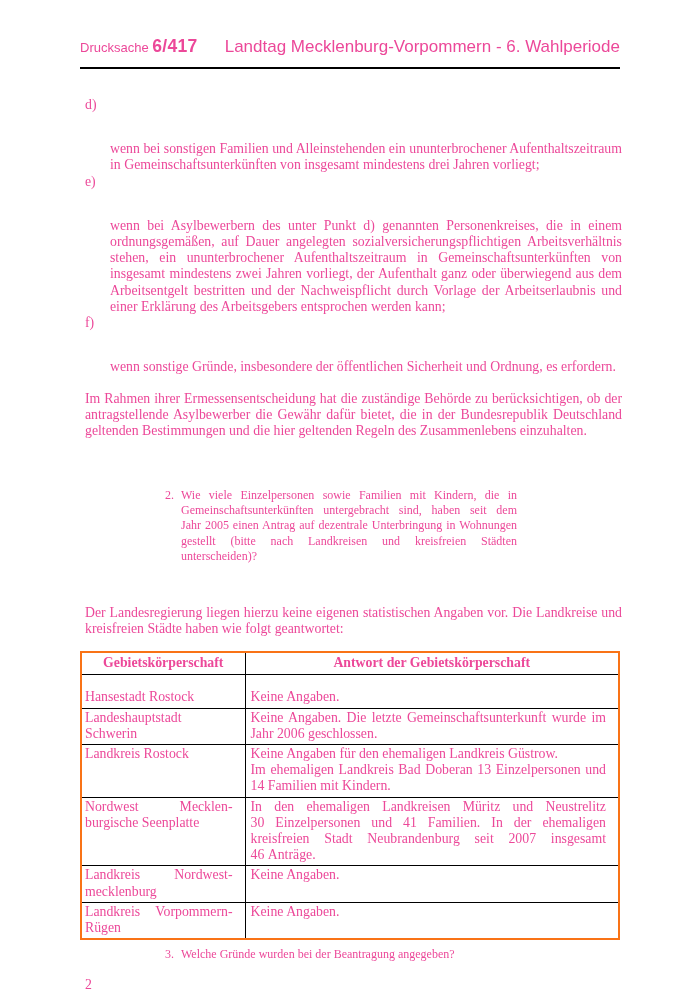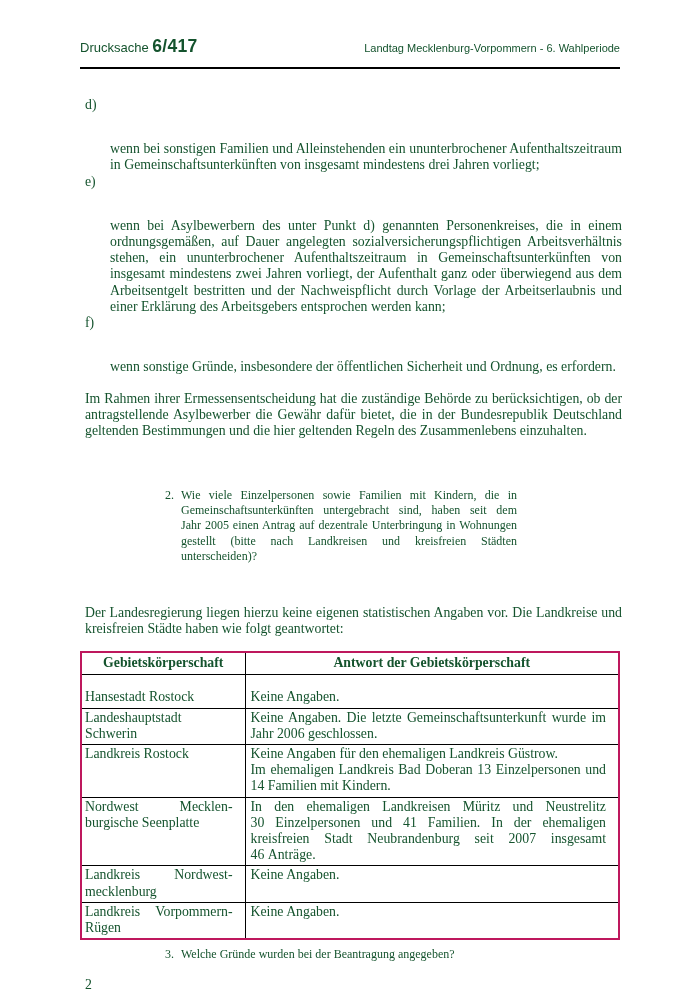--- a/index.html
+++ b/index.html
@@ -5,36 +5,36 @@
   html, body {
     margin: 0;
     padding: 0;
     background: #ffffff;
   }
   .page {
     position: relative;
     width: 700px;
     height: 990px;
     background: #ffffff;
-    color: #14532d;
+    color: #ec4899;
     box-sizing: border-box;
     padding: 36px 80px 0 80px;
     font-family: "Liberation Serif", serif;
     overflow: hidden;
   }
   
   .hdr {
     display: flex;
     align-items: baseline;
     justify-content: space-between;
     font-family: "Liberation Sans", sans-serif;
   }
   .hdr-left { font-size: 13px; }
   .doc-num  { font-size: 17.5px; font-weight: bold; letter-spacing: 0.3px; }
-  .hdr-right { font-size: 11px; text-align: right; }
+  .hdr-right { font-size: 17px; text-align: right; }
   .rule {
     margin-top: 10px;
     height: 2px;
     background: #000000;
   }
   
   .bodytext {
     margin-left: 5px;
     width: 537px;
     font-size: 13.8px;
@@ -59,21 +59,21 @@
   .q2 { margin-top: 48px; }
   .q3 { margin-top: 7px; }
   .q-num  { flex: 0 0 16px; }
   .q-text { flex: 1; text-align: justify; hyphens: manual; }
   
   table.resp {
     margin-top: 14px;
     width: 540px;
     border-collapse: collapse;
     table-layout: fixed;
-    border: 2px solid #be185d;
+    border: 2px solid #f97316;
     font-size: 13.8px;
     line-height: 16.2px;
   }
   table.resp th, table.resp td {
     border: 1px solid #000000;
     vertical-align: top;
     hyphens: manual;
   }
   table.resp th {
     font-weight: bold;

